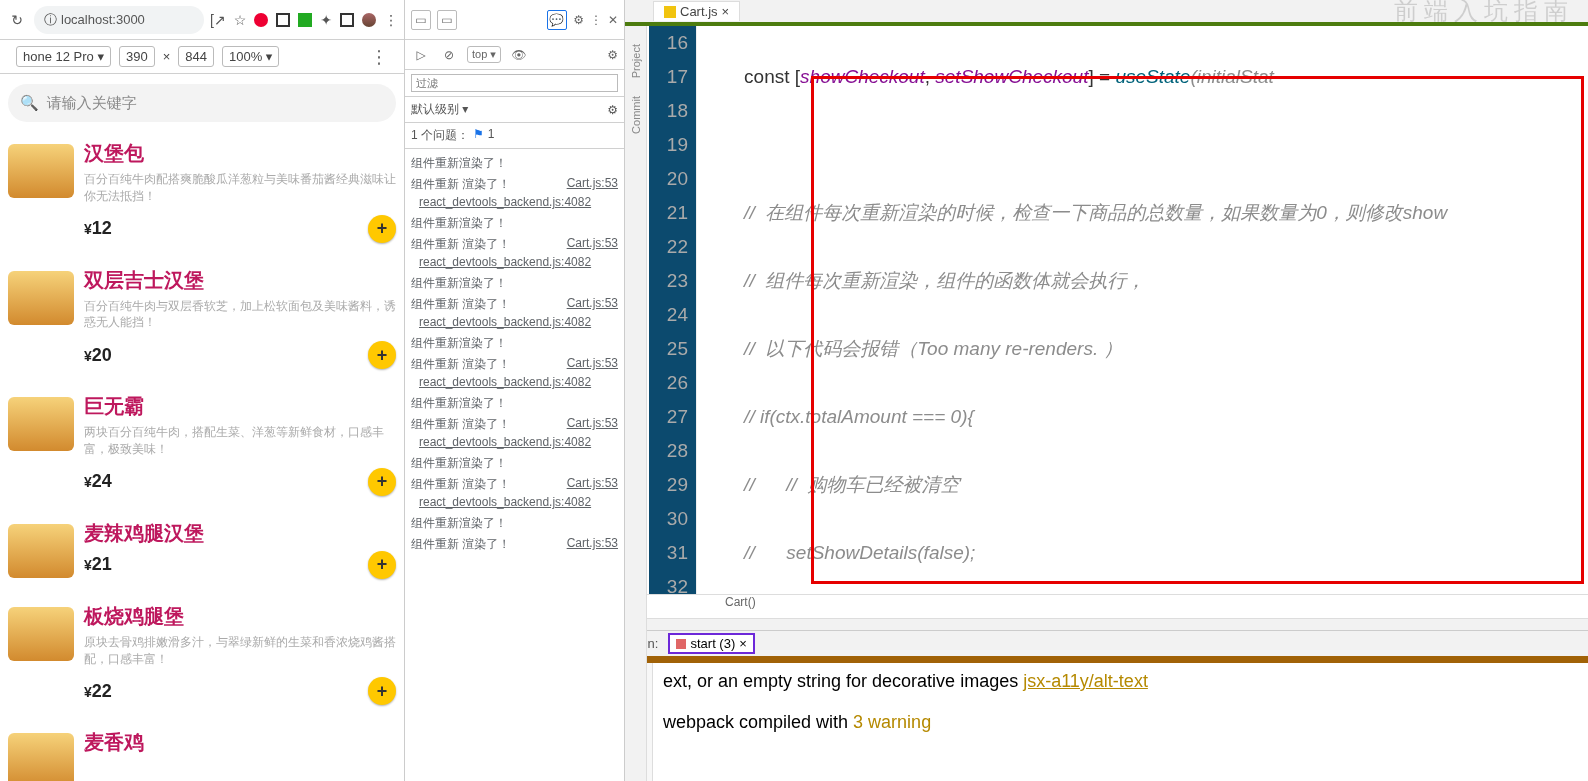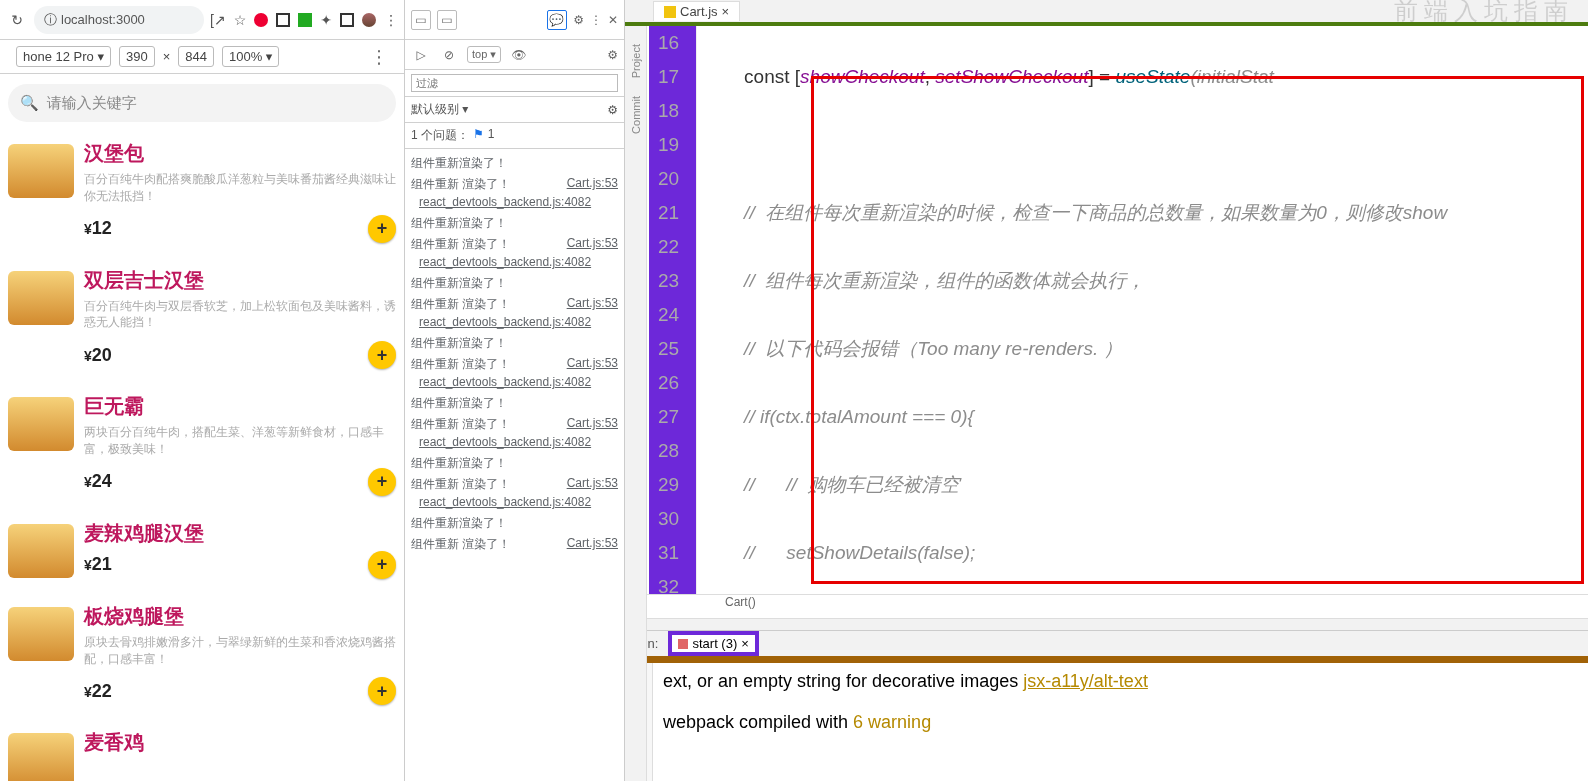--- a/index.html
+++ b/index.html
@@ -61,35 +61,35 @@
 
 .side-labels { position:absolute; left:0; top:26px; bottom:0; width:22px; background:#f2f2f2; border-right:1px solid #ddd; z-index:3; }
 .side-labels span { writing-mode:vertical-rl; transform:rotate(180deg); font-size:11px; color:#888; display:block; margin:18px auto; }
 
 .tabbar { height:26px; background:#f2f2f2; border-bottom:4px solid #4d7c0f; display:flex; align-items:center; padding-left:28px; font-size:13px; color:#444; }
 .tabbar .tab { background:#fff; border:1px solid #ddd; border-bottom:none; padding:2px 10px; display:flex; align-items:center; gap:4px; }
 .tabbar .js-ico { width:12px; height:12px; background:#f1c40f; display:inline-block; }
 .tabbar .watermark { margin-left:auto; margin-right:14px; color:rgba(0,0,0,.15); font-size:24px; font-weight:300; letter-spacing:6px; }
 
 .editor { display:flex; flex:1; font-family:Consolas,Menlo,monospace; font-size:19px; line-height:34px; padding-left:24px; overflow:hidden; }
-.gutter { width:48px; text-align:center; color:#aaa; padding-right:8px; background:#6d28d9; border-right:1px solid #eee; }
+.gutter { width:48px; text-align:right; color:#aaa; padding-right:8px; background:#0c4a6e; border-right:1px solid #eee; }
 .fold { width:16px; }
 .code { flex:1; position:relative; white-space:pre; color:#333; padding-left:10px; }
 .c-var { color:#871094; font-style:italic; }
 .c-com { color:#8c8c8c; font-style:italic; }
 .c-fn { color:#00627a; font-style:italic; }
 
 .redbox { position:absolute; border:3px solid #e60000; top:50px; left:98px; right:4px; height:508px; pointer-events:none; }
 
 .crumb { height:24px; border-top:1px solid #ddd; font-size:12px; color:#666; padding-left:100px; background:#fff; }
 .scrollbar { height:12px; background:#f2f2f2; border-top:1px solid #ddd; }
 
 .runbar { height:26px; border-top:1px solid #ccc; display:flex; align-items:center; gap:10px; font-size:13px; padding-left:6px; background:#f2f2f2; }
 .runbar .run-lbl { color:#555; }
-.runbar .conf { display:flex; align-items:center; gap:4px; border:4px solid #6d28d9; padding:1px 6px; background:#fff; }
+.runbar .conf { display:flex; align-items:center; gap:4px; border:2px solid #6d28d9; padding:1px 6px; background:#fff; }
 .runbar .stop { width:10px; height:10px; background:#e06666; }
 
 .terminal { flex:0 0 118px; display:flex; font-family:Consolas,monospace; font-size:18px; border-top:7px solid #a16207; }
 .term-icons { width:28px; background:#f7f7f7; border-right:1px solid #ddd; display:flex; flex-direction:column; align-items:center; gap:8px; padding-top:6px; font-size:14px; color:#888; }
 .term-body { flex:1; padding:8px 10px; overflow:hidden; }
 .term-body .warn { color:#b58900; }
 .term-body .link { color:#b58900; text-decoration:underline; }
 
 </style>
 </head>
@@ -362,21 +362,21 @@
     <div class="term-icons">
       <span style="color:#2a2">▶</span>
       <span>✶</span>
       <span style="color:#d33">■</span>
       <span style="color:#d33">▮</span>
       <span>☐</span>
     </div>
     <div class="term-body">
       <div><span>ext, or an empty string for decorative images  </span><span class="link">jsx-a11y/alt-text</span></div>
       <div style="height:20px"></div>
-      <div><span>webpack compiled with </span><span class="warn">6 warning</span></div>
+      <div><span>webpack compiled with </span><span class="warn">3 warning</span></div>
     </div>
   </div>
 
   <div style="position:absolute;left:0;bottom:0;width:22px;height:140px;background:#f2f2f2;border-right:1px solid #ddd;">
     <span style="writing-mode:vertical-rl;transform:rotate(180deg);font-size:11px;color:#888;display:block;margin:8px auto">Structure</span>
     <span style="writing-mode:vertical-rl;transform:rotate(180deg);font-size:11px;color:#888;display:block;margin:6px auto">rmarks</span>
   </div>
 </div>
 
 </body></html>

